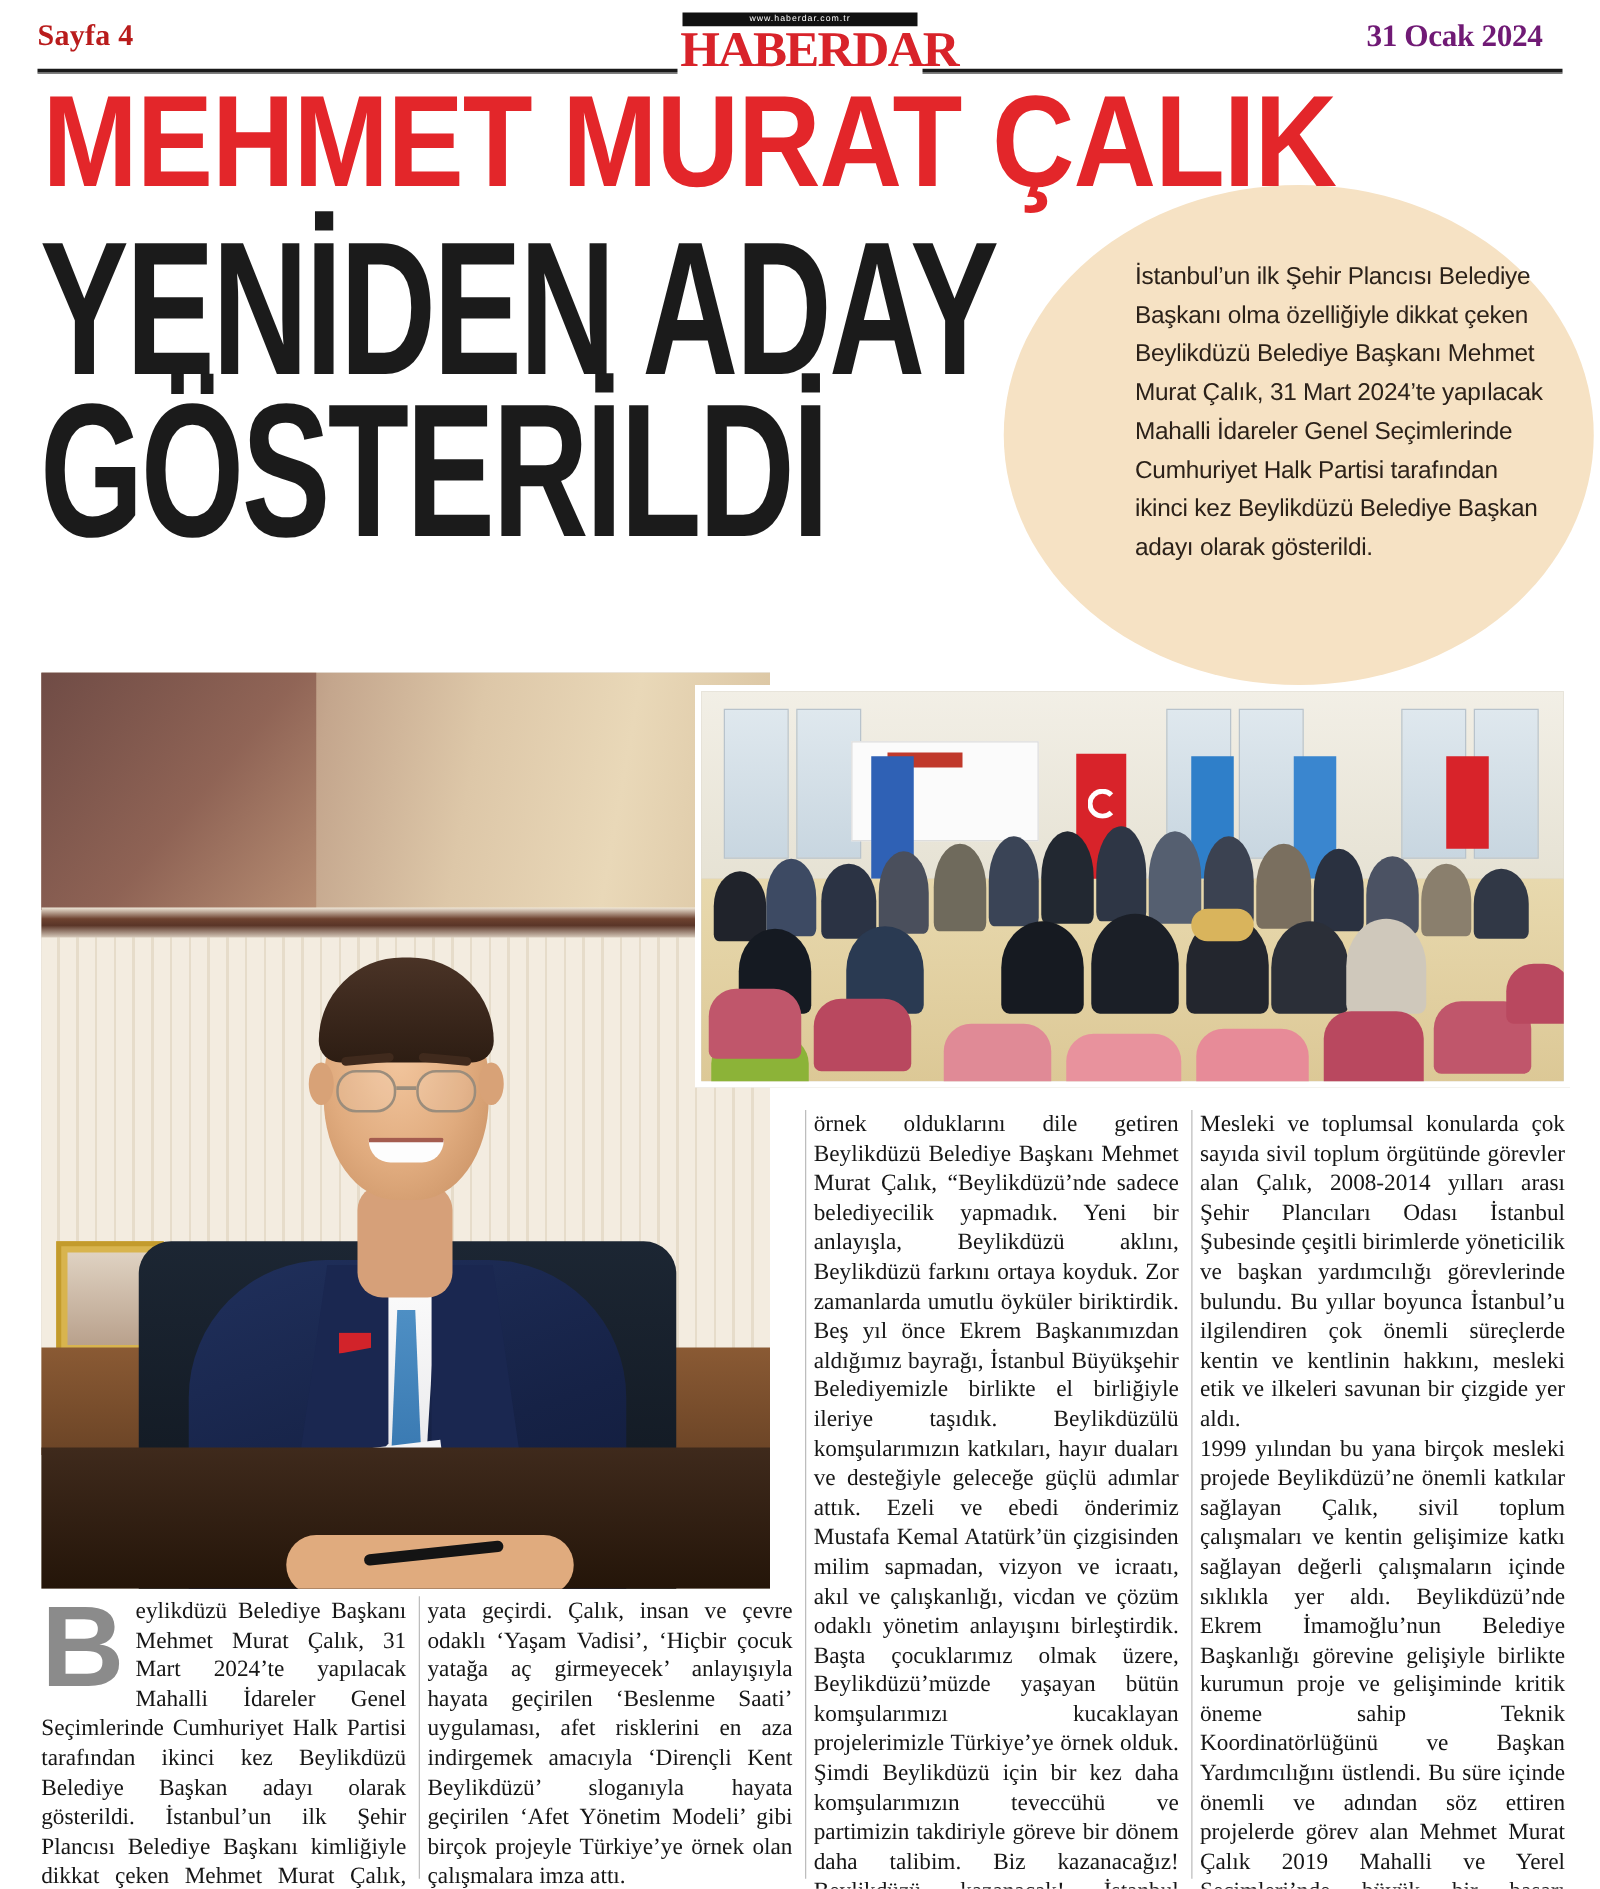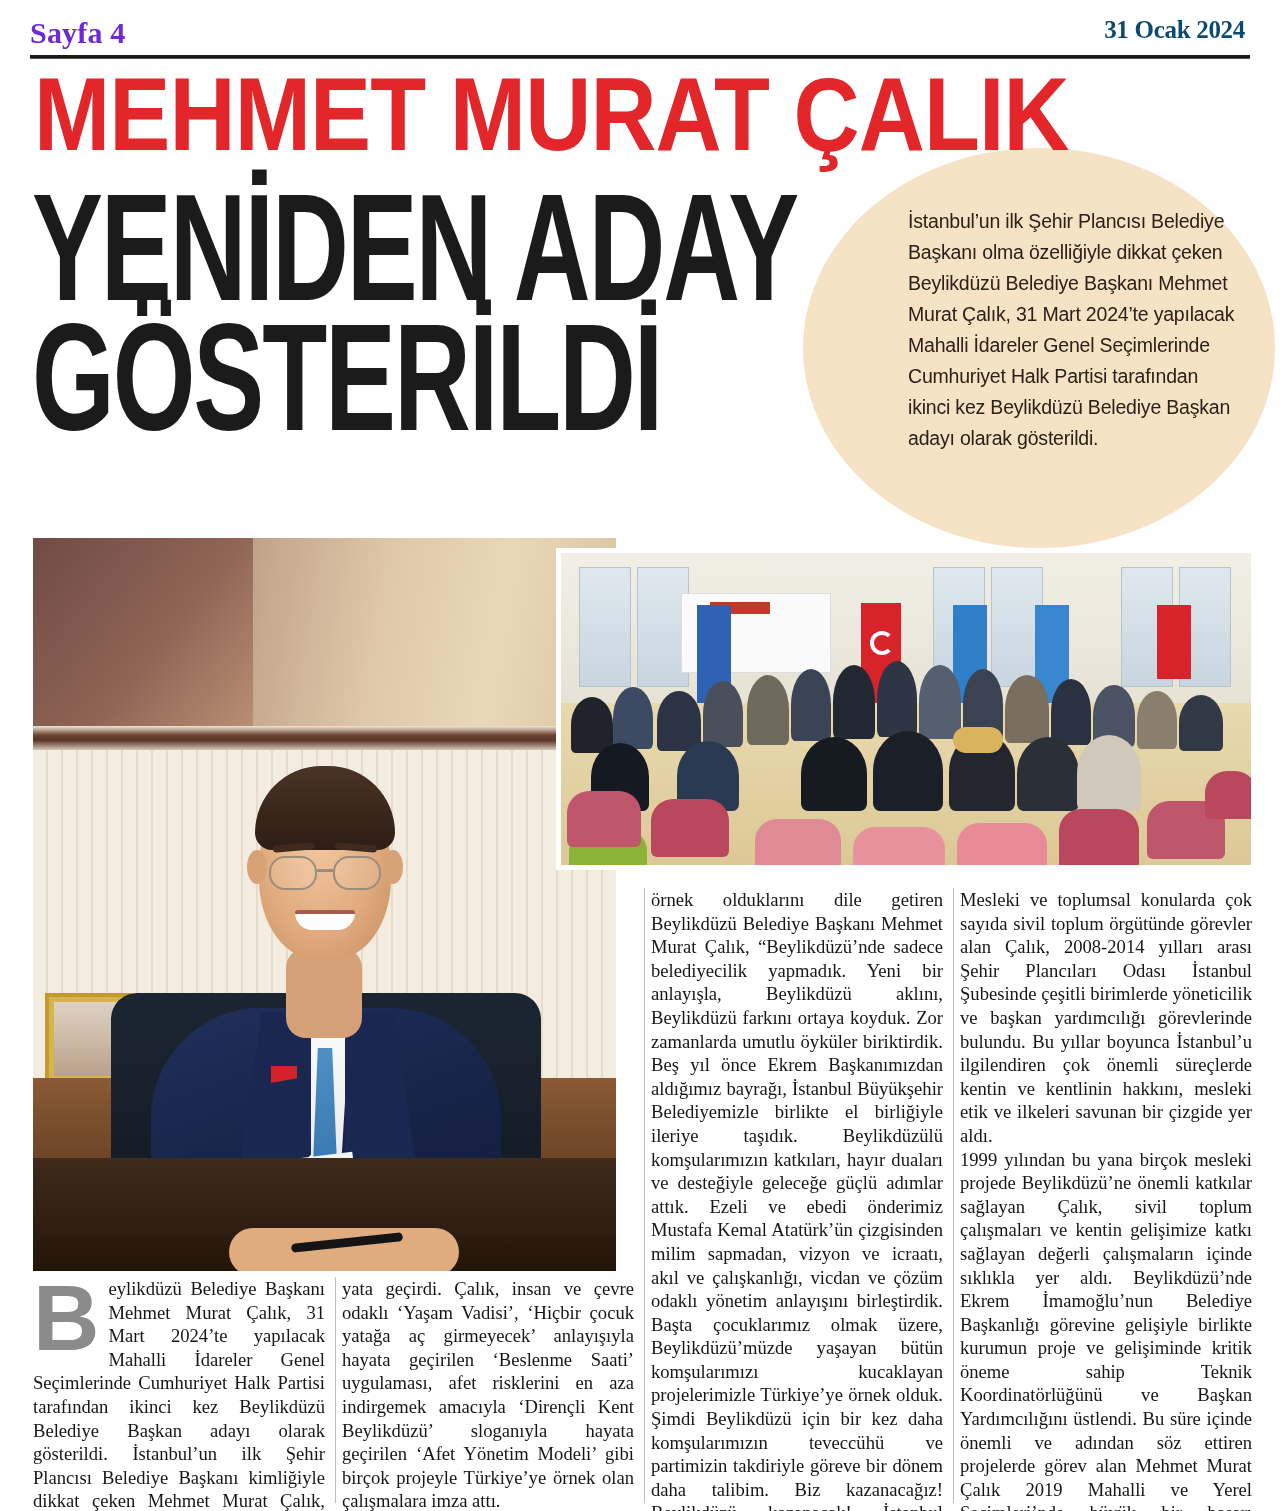--- a/index.html
+++ b/index.html
@@ -11,27 +11,27 @@
     overflow: hidden;
   }
 
   
   #masthead-bar {
     position: absolute; left: 30px; top: 8px; width: 1220px; height: 52px;
   }
   #page-number {
     position: absolute; left: 0; top: 8px;
     font-family: "Liberation Serif", serif;
-    font-size: 30px; font-weight: 700; color: #6d28d9;
+    font-size: 24px; font-weight: 700; color: #b91c1c;
     letter-spacing: .2px;
   }
   #issue-date {
-    position: absolute; right: 5px; top: 8px;
-    font-family: "Liberation Serif", serif;
-    font-size: 25px; font-weight: 700; color: #0c4a6e;
+    position: absolute; right: 16px; top: 8px;
+    font-family: "Liberation Serif", serif;
+    font-size: 25px; font-weight: 700; color: #701a75;
     letter-spacing: -.3px;
   }
   #header-rule {
     position: absolute; left: 0; top: 47px; width: 1220px; height: 3px;
     background: #1a1a1a;
   }
   #header-rule::after{
     content:""; position:absolute; left:0; top:3px; width:1220px; height:1px; background:#555;
   }
   #logo-block {
@@ -208,20 +208,24 @@
 
   
 </style>
 </head>
 <body>
 
 <div id="masthead-bar">
   <div id="page-number">Sayfa 4</div>
   <div id="issue-date">31 Ocak 2024</div>
   <div id="header-rule"></div>
+  <div id="logo-block">
+    <div id="logo-url-bar">www.haberdar.com.tr</div>
+    <div id="logo-word">HABERDAR</div>
+  </div>
 </div>
 
 <div id="beige-circle"></div>
 
 <div id="headline-red">MEHMET MURAT ÇALIK</div>
 
 <div id="headline-black">
   <span class="ln">YENİDEN ADAY</span>
   <span class="ln">GÖSTERİLDİ</span>
 </div>

